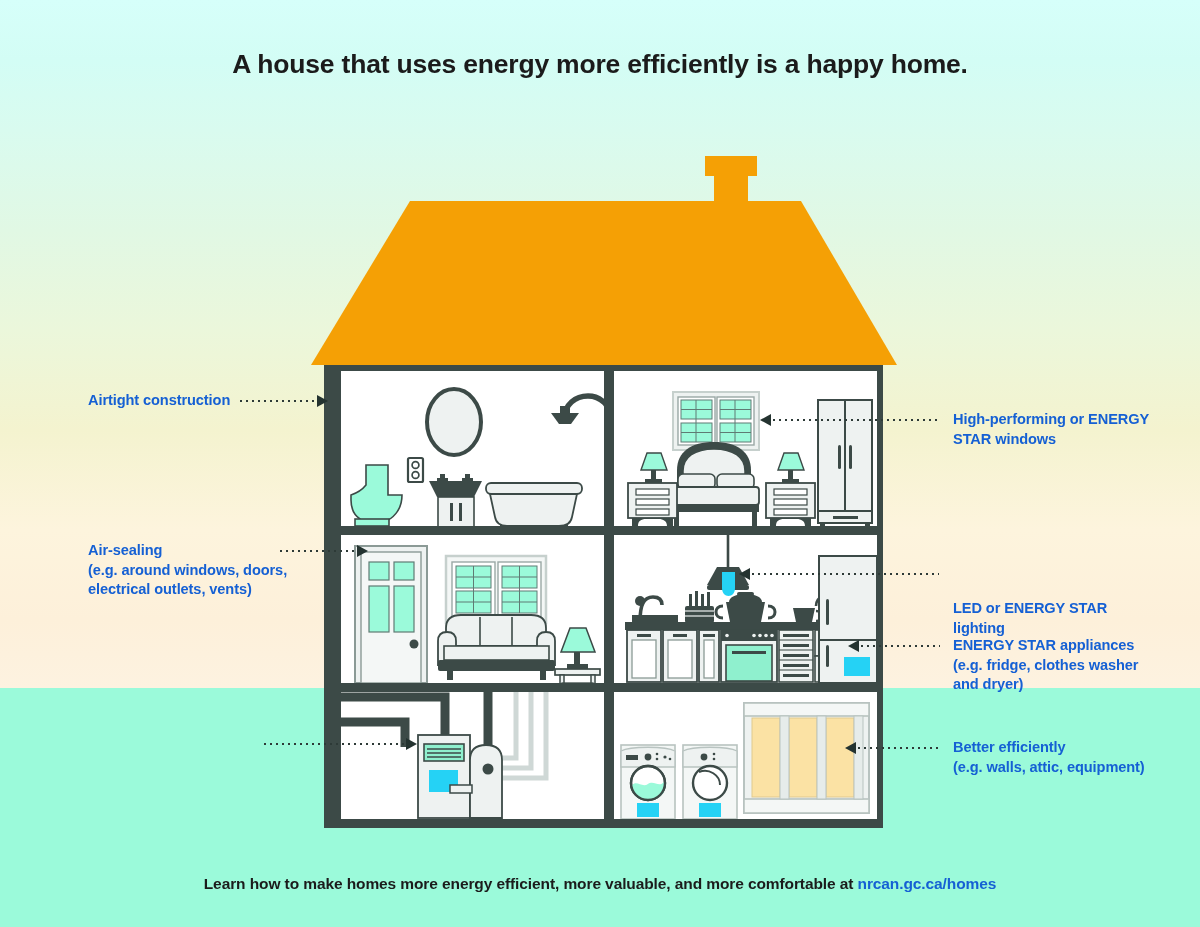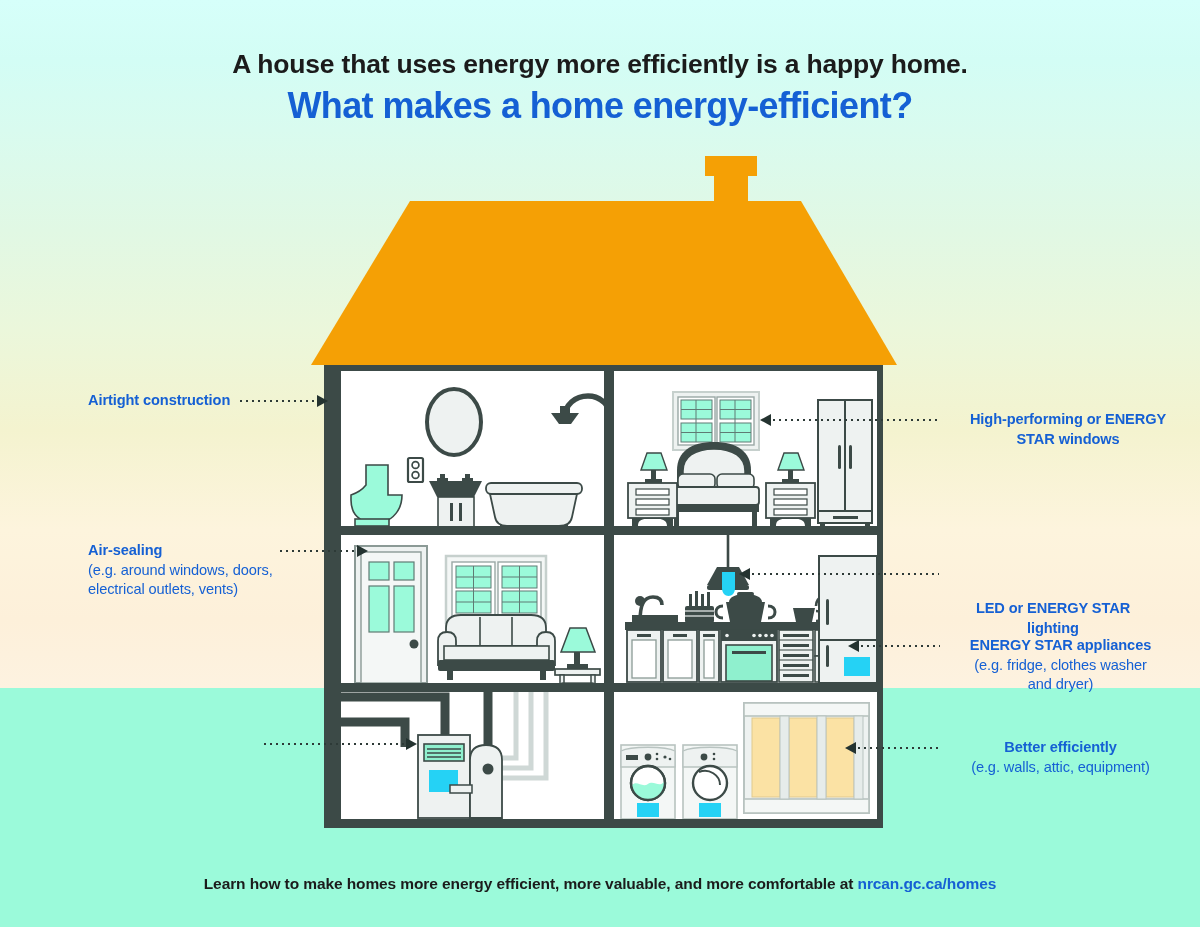--- a/index.html
+++ b/index.html
@@ -48,24 +48,24 @@
   }
   #footer .url { color: #1560d4; }
 
   
   .callout { position: absolute; color: #1560d4; }
   .callout .hd {
     font-size: 14.6px; font-weight: bold; line-height: 1.34;
     letter-spacing: -0.1px;
   }
   .callout .sub {
-    font-size: 14.6px; font-weight: normal; line-height: 1.34;
+    font-size: 14.6px; font-weight: bold; line-height: 1.34;
     letter-spacing: -0.1px;
   }
-  .callout.right { text-align: center; }
+  .callout.right { text-align: left; }
   .callout.left  { text-align: left; }
 
   
   .leader {
     position: absolute; height: 12px;
     display: flex; align-items: center;
   }
   .leader .dots {
     flex: 1 1 auto; height: 2px;
     background-image: radial-gradient(circle, #2d3a37 0.9px, rgba(0,0,0,0) 1.1px);
@@ -90,21 +90,20 @@
 </style>
 </head>
 <body>
 
 <div id="stage">
 
   <div id="mint-band"></div>
 
   <div id="heading-wrap">
     <div id="title-sub">A house that uses energy more efficiently is a happy home.</div>
-    <div id="title-main">What makes a home energy-efficient?</div>
   </div>
 
   <svg id="house" viewBox="0 0 1200 927">
     <defs>
       <clipPath id="clipBath">
           <rect x="341" y="371" width="263" height="155"></rect>
         </clipPath>
       <clipPath id="clipBed">
           <rect x="614" y="371" width="263" height="155"></rect>
         </clipPath>

